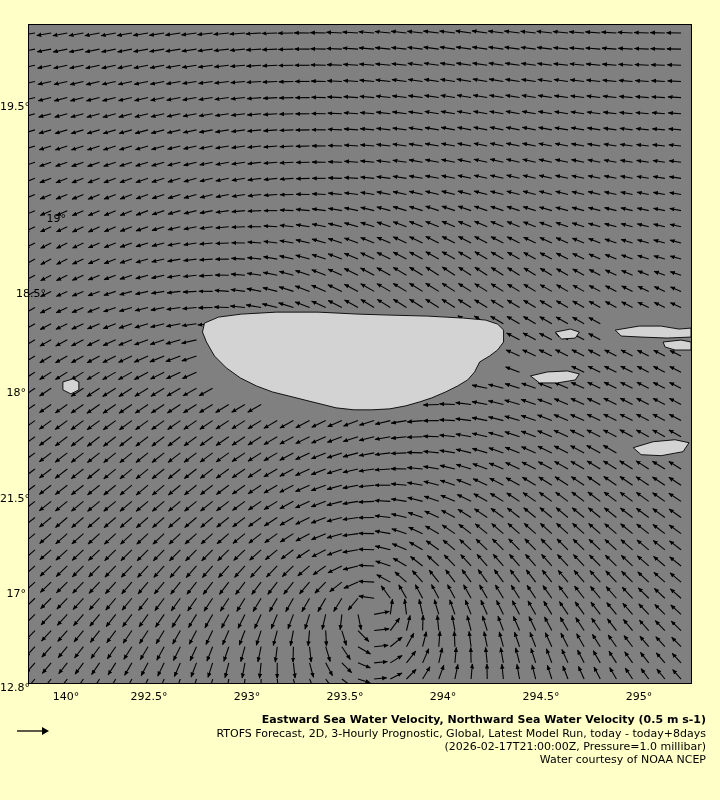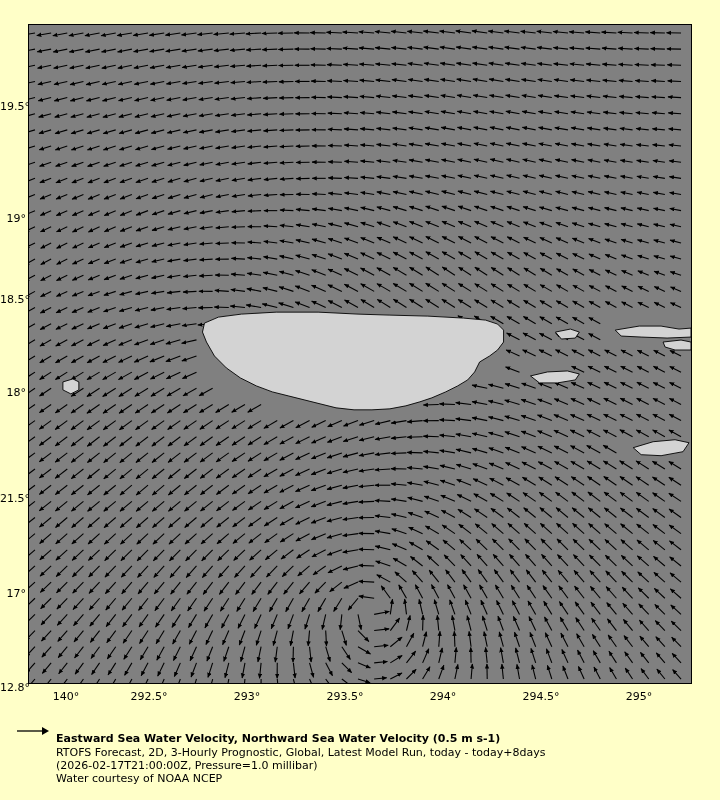--- a/index.html
+++ b/index.html
@@ -70,22 +70,23 @@
   #caption-arrow {
     position: absolute;
     left: 6px;
     top: 12px;
     width: 34px;
     height: 14px;
   }
   #caption-text {
     position: absolute;
     left: 46px;
-    top: 20px;
+    top: 1px;
     width: 650px;
+    text-align: right;
   }
   #caption-title {
     font-size: 11px;
     font-weight: bold;
     color: #000;
     line-height: 14px;
   }
   .caption-line {
     font-size: 11px;
     color: #000;
@@ -1697,22 +1698,22 @@
 
       <path d="M588,306 L612,302 L634,302 L652,305 L664,304 L664,313 L640,314 L614,313 L594,312 Z" fill="#d3d3d3" stroke="#000" stroke-width="0.9"></path>
       <path d="M636,318 L654,316 L664,318 L664,326 L648,326 L638,323 Z" fill="#d3d3d3" stroke="#000" stroke-width="0.9"></path>
 
       <path d="M606,424 L626,418 L648,416 L662,419 L656,428 L634,432 L614,431 Z" fill="#d3d3d3" stroke="#000" stroke-width="0.9"></path>
     </svg>
   </div>
 
   <div id="y-axis">
     <div class="axis-label y-label" style="top:100px;">19.5°</div>
-    <div class="axis-label y-label" style="top:212px;">19°</div>
-    <div class="axis-label y-label" style="top:293px;">18.5°</div>
+    <div class="axis-label y-label" style="top:212px;padding-left:40px;">19°</div>
+    <div class="axis-label y-label" style="top:287px;padding-left:16px;">18.5°</div>
     <div class="axis-label y-label" style="top:386px;">18°</div>
     <div class="axis-label y-label" style="top:492px;">21.5°</div>
     <div class="axis-label y-label" style="top:587px;">17°</div>
     <div class="axis-label y-label" style="top:681px;">12.8°</div>
   </div>
 
   <div id="x-axis">
     <div class="axis-label x-label" style="left:36px;top:690px;">140°</div>
     <div class="axis-label x-label" style="left:119px;top:690px;">292.5°</div>
     <div class="axis-label x-label" style="left:217px;top:690px;">293°</div>

